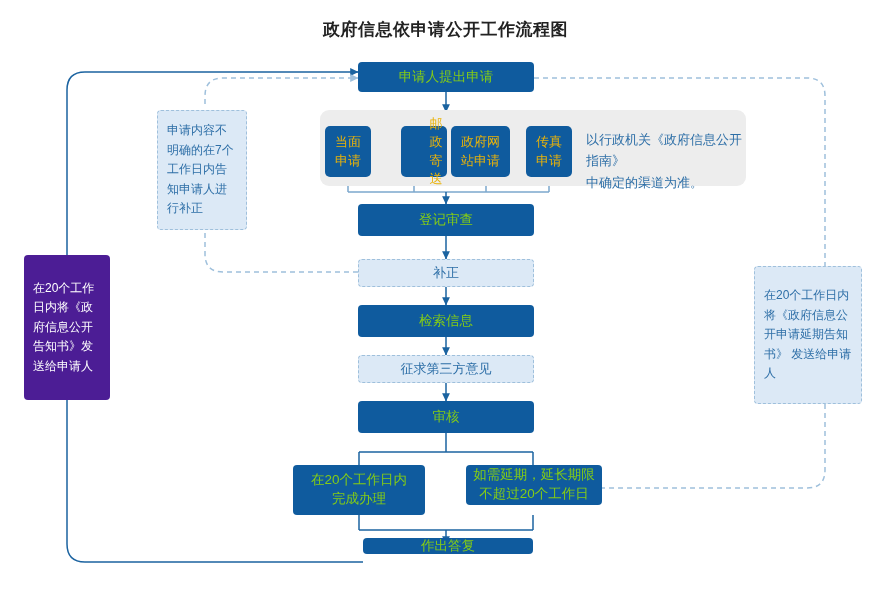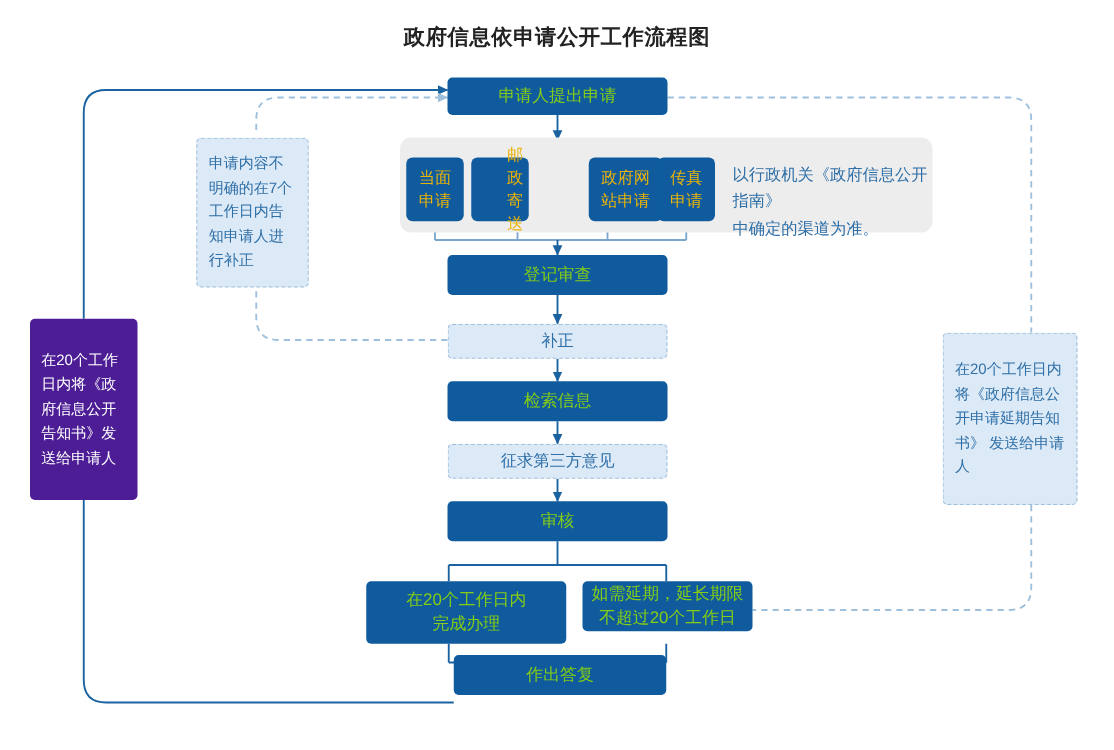--- a/index.html
+++ b/index.html
@@ -168,47 +168,47 @@
       <path d="M825,404 L825,470 Q825,488 807,488 L602,488"></path>
     </g>
   </svg>
 
   <div class="node node-dark" style="left:358px; top:62px; width:176px; height:30px;">申请人提出申请</div>
 
   <div class="channel-band" style="left:320px; top:110px; width:426px; height:76px;"></div>
 
   <div class="channel-box nowrap" style="left:325px; top:126px; width:46px; height:51px;">当面
 申请</div>
-  <div class="channel-box nowrap" style="left:377px; top:126px; width:46px; height:51px;padding-left:24px;">邮政
+  <div class="channel-box nowrap" style="left:401px; top:126px; width:46px; height:51px;padding-left:24px;">邮政
 寄送</div>
-  <div class="channel-box nowrap" style="left:451px; top:126px; width:59px; height:51px;margin-left:20px;">政府网
+  <div class="channel-box nowrap" style="left:451px; top:126px; width:59px; height:51px;">政府网
 站申请</div>
   <div class="channel-box nowrap" style="left:526px; top:126px; width:46px; height:51px;">传真
 申请</div>
 
   <div class="band-note nowrap" style="left:586px; top:129px; width:165px;font-family:Liberation Serif, serif;">以行政机关《政府信息公开指南》
 中确定的渠道为准。</div>
 
   <div class="node node-dark" style="left:358px; top:204px; width:176px; height:32px;">登记审查</div>
 
   <div class="node node-light" style="left:358px; top:259px; width:176px; height:28px;">补正</div>
 
   <div class="node node-dark" style="left:358px; top:305px; width:176px; height:32px;">检索信息</div>
 
   <div class="node node-light" style="left:358px; top:355px; width:176px; height:28px;">征求第三方意见</div>
 
   <div class="node node-dark" style="left:358px; top:401px; width:176px; height:32px;">审核</div>
 
-  <div class="node node-dark nowrap" style="left:293px; top:465px; width:160px; height:50px;">在20个工作日内
+  <div class="node node-dark nowrap" style="left:293px; top:465px; width:132px; height:50px;">在20个工作日内
 完成办理</div>
 
   <div class="node node-dark nowrap" style="left:466px; top:465px; width:136px; height:40px;">如需延期，延长期限
 不超过20个工作日</div>
 
-  <div class="node node-dark" style="left:363px; top:524px; width:170px; height:32px;">作出答复</div>
+  <div class="node node-dark" style="left:363px; top:538px; width:170px; height:16px;">作出答复</div>
 
   <div class="node node-note-light" style="left:157px; top:110px; width:90px; height:120px;">申请内容不明确的在7个工作日内告知申请人进行补正</div>
 
   <div class="node node-note-dark" style="left:24px; top:255px; width:86px; height:145px;">在20个工作日内将《政府信息公开告知书》发送给申请人</div>
 
   <div class="node node-note-light" style="left:754px; top:266px; width:108px; height:138px;">在20个工作日内将《政府信息公开申请延期告知书》 发送给申请人</div>
 
 </div>
 
 </body></html>

